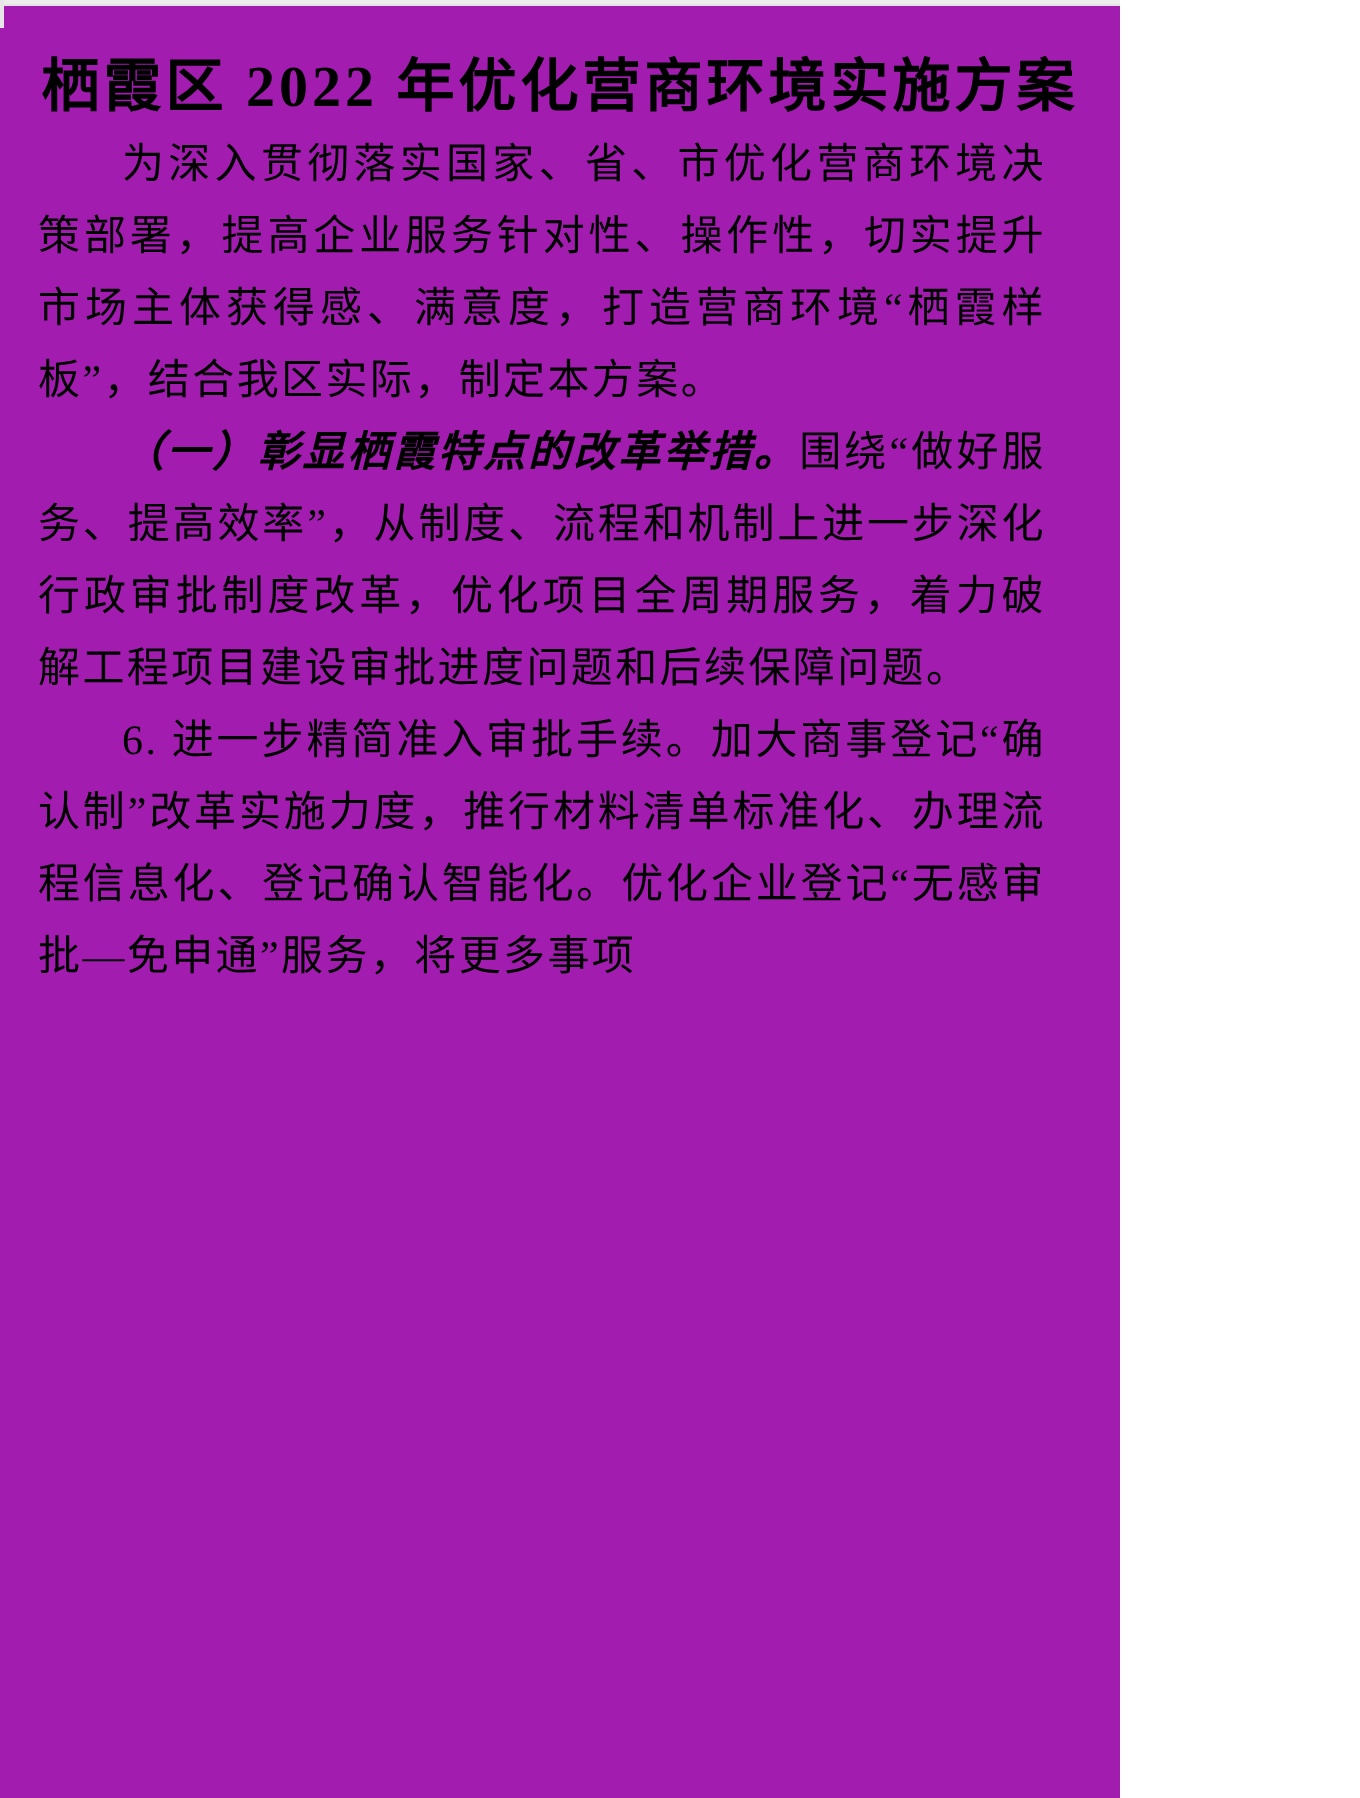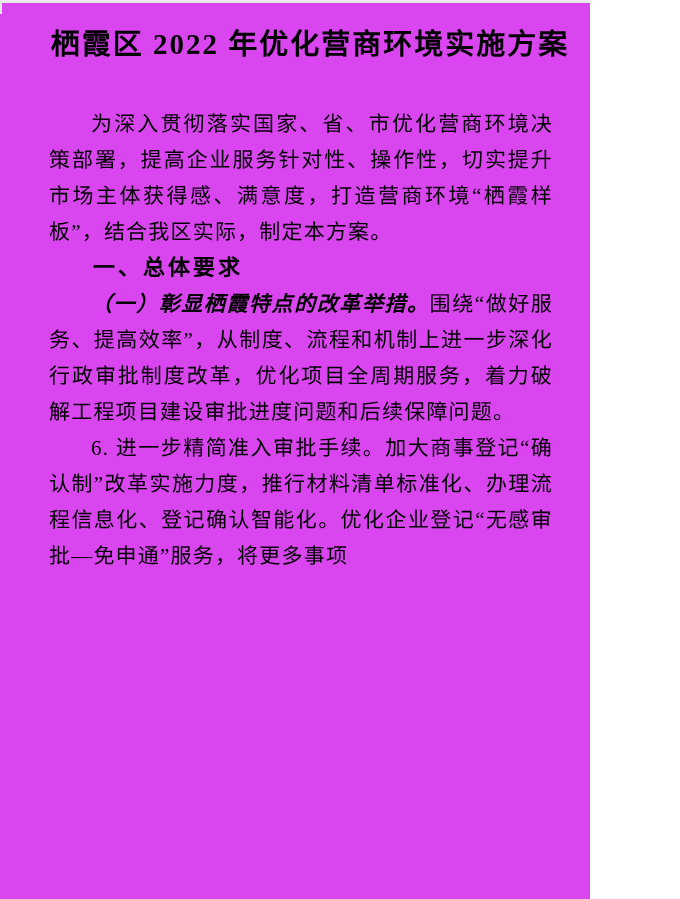--- a/index.html
+++ b/index.html
@@ -4,25 +4,24 @@
 <style>
   html, body {
     margin: 0;
     padding: 0;
     background: #ffffff;
   }
   .page {
     position: relative;
     width: 560px;
     height: 899px;
-    background: #d946ef;
+    background: #a21caf;
     color: #000000;
     overflow: hidden;
     font-family: "Liberation Serif", serif;
-    padding-left: 30px;
   }
   
   .edge-top {
     position: absolute;
     top: 0;
     left: 2px;
     width: 663px;
     height: 3px;
     background: #ededed;
     border-bottom: 1px solid #e3e3e3;
@@ -41,21 +40,20 @@
     padding-top: 24px;
     height: 40px;
     line-height: 40px;
     text-align: center;
     font-size: 29px;
     font-weight: bold;
     letter-spacing: 2px;
     font-family: "Liberation Serif", serif;
   }
   .doc-body {
-    margin-top: 42px;
     padding: 0 37px 0 19px;
     font-size: 21px;
     line-height: 36px;
     letter-spacing: 1.2px;
     text-align: justify;
   }
   .doc-body p {
     margin: 0;
     padding: 0;
     text-indent: 2em;
@@ -76,17 +74,16 @@
 <body>
 
 <div class="page">
   <div class="edge-top"></div>
   <div class="edge-left"></div>
 
   <h1 class="doc-title">栖霞区 2022 年优化营商环境实施方案</h1>
 
   <div class="doc-body">
       <p class="para">为深入贯彻落实国家、省、市优化营商环境决策部署，提高企业服务针对性、操作性，切实提升市场主体获得感、满意度，打造营商环境“栖霞样板”，结合我区实际，制定本方案。</p>
-      <p class="heading">一、总体要求</p>
       <p class="para"><span class="lead bi">（一）彰显栖霞特点的改革举措。</span>围绕“做好服务、提高效率”，从制度、流程和机制上进一步深化行政审批制度改革，优化项目全周期服务，着力破解工程项目建设审批进度问题和后续保障问题。</p>
       <p class="para"><span class="lead">6. 进一步精简准入审批手续。</span>加大商事登记“确认制”改革实施力度，推行材料清单标准化、办理流程信息化、登记确认智能化。优化企业登记“无感审批—免申通”服务，将更多事项</p>
     </div>
 </div>
 
 </body></html>

